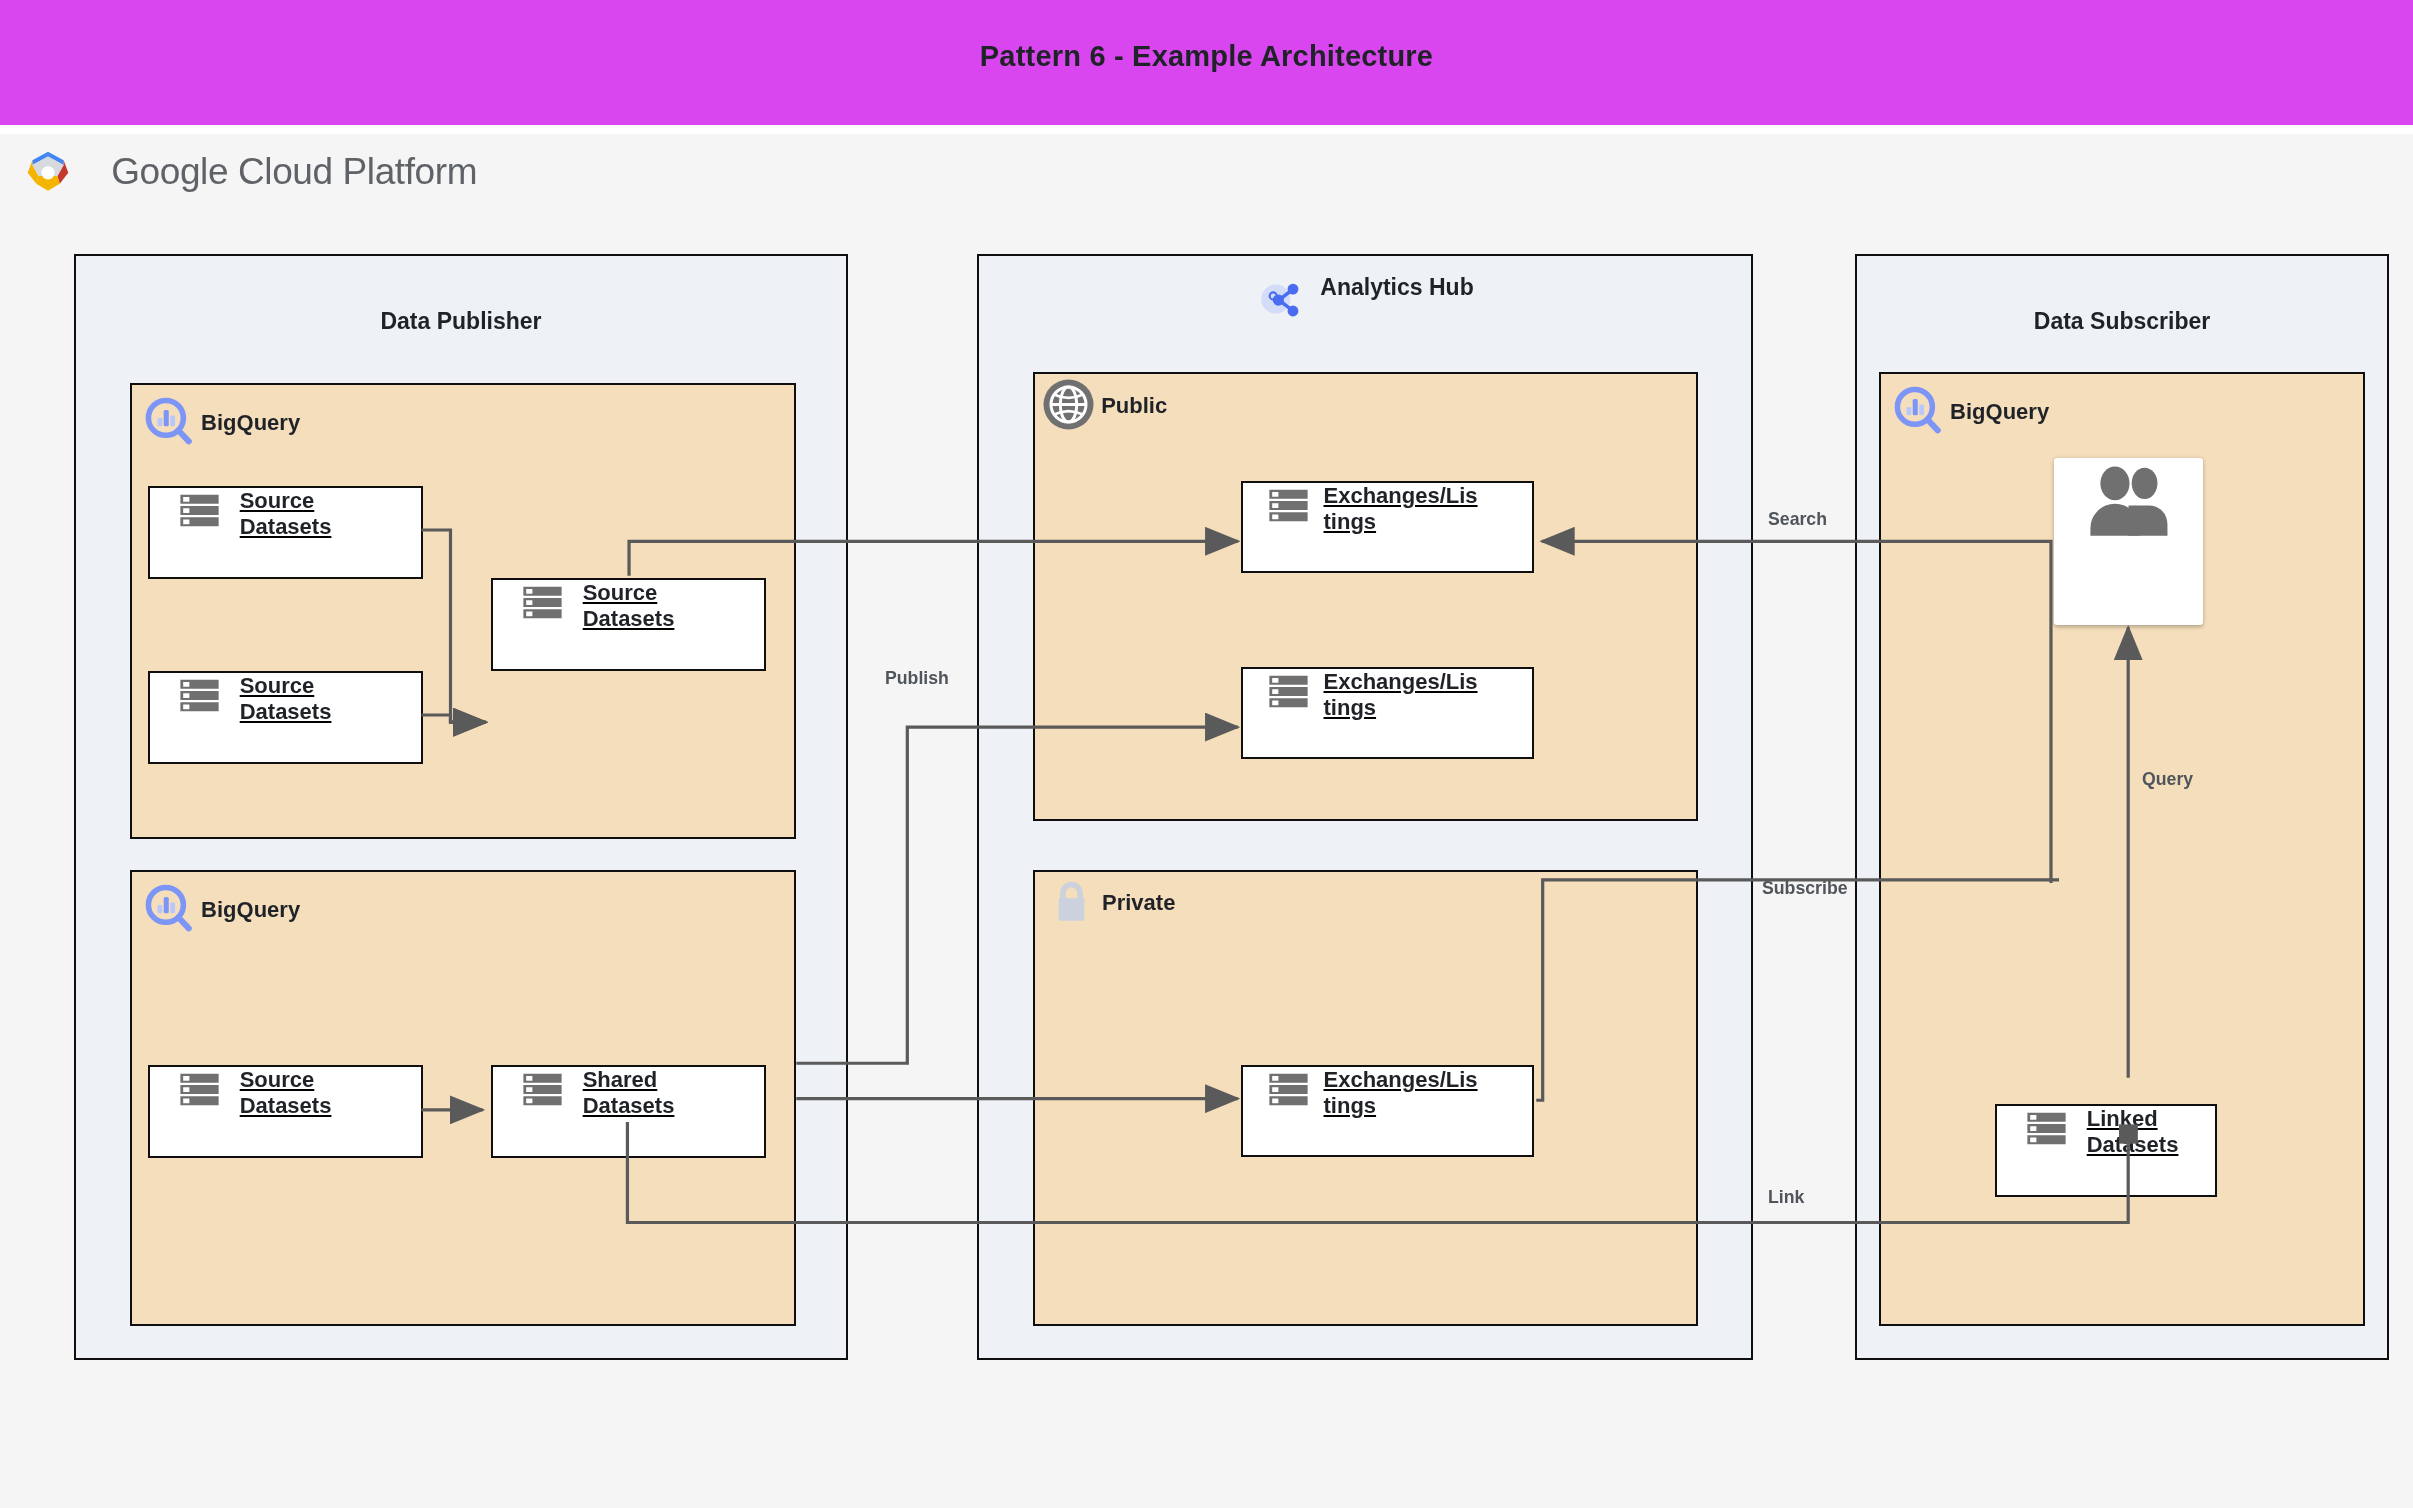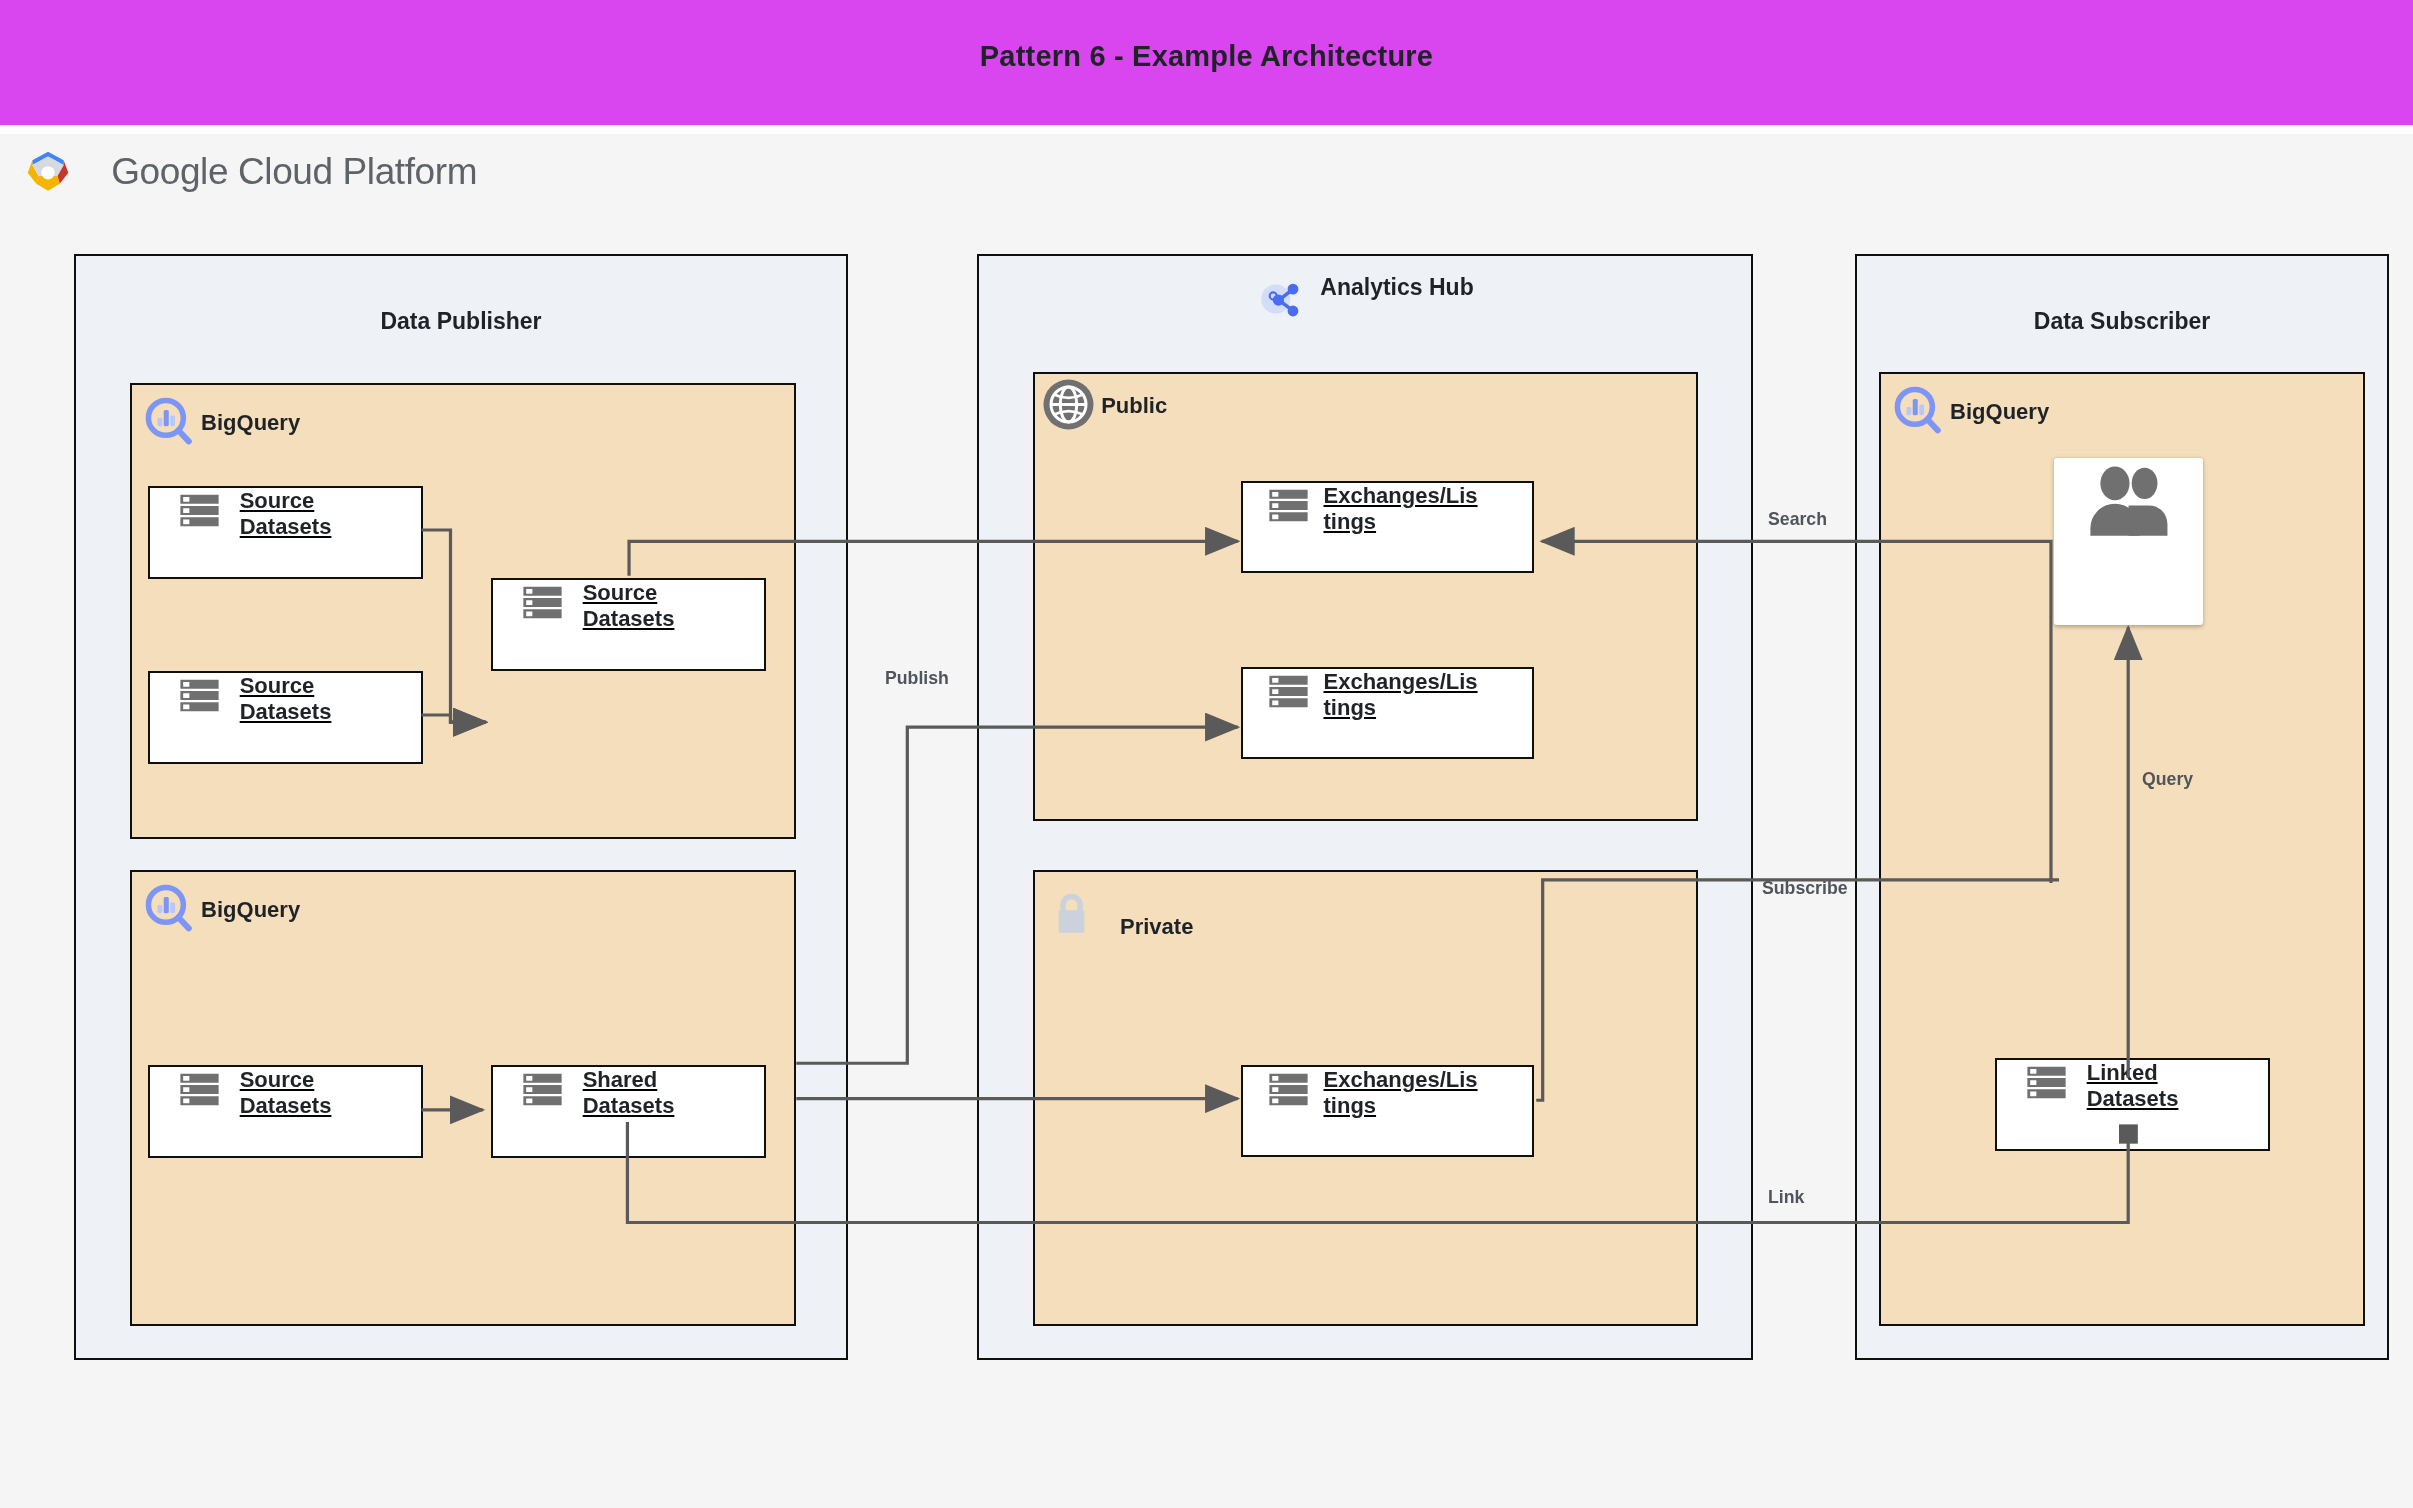--- a/index.html
+++ b/index.html
@@ -308,21 +308,21 @@
         </svg>
       </span>
       <span class="node-label" style="width:169px;">
         <span>Exchanges/Lis</span><br>
         <span>tings</span>
       </span>
     </div>
   </div>
 
   <div class="ygroup" style="left:1033px;top:870px;width:665px;height:456px;">
-    <div class="ygroup-head" style="left:13px;top:18px;gap:25px;align-items:flex-end;">
+    <div class="ygroup-head" style="left:13px;top:6px;gap:7px;">
       <span>
         <svg width="47" height="47" viewBox="0 0 40 44">
           <path d="M12,20 L12,14 a8,8 0 0 1 16,0 L28,20" fill="none" stroke="#ccd2dd" stroke-width="5.2"></path>
           <rect x="8" y="19" width="24" height="21" rx="1" fill="#ccd2dd"></rect>
         </svg>
       </span>
       <span class="lbl">Private</span>
     </div>
 
     <div class="node" style="left:206px;top:193px;width:293px;height:92px;">
@@ -361,21 +361,21 @@
       <span>
         <svg width="105" height="88" viewBox="0 0 62 48">
           <ellipse cx="23" cy="13" rx="8.6" ry="10" fill="#707070"></ellipse>
           <ellipse cx="40.5" cy="13" rx="7.6" ry="9.2" fill="#707070"></ellipse>
           <path d="M31,26 h12 a11,11 0 0 1 11,11 v7 h-23 z" fill="#707070"></path>
           <path d="M23,25 a14.5,14.5 0 0 1 14.5,14.5 v4.5 h-29 v-4.5 A14.5,14.5 0 0 1 23,25 z" fill="#707070"></path>
         </svg>
       </span>
     </div>
 
-    <div class="node" style="left:114px;top:684px;width:275px;height:93px;">
+    <div class="node" style="left:114px;top:730px;width:222px;height:93px;">
       <span class="ds-ico">
         <svg width="45" height="45" viewBox="0 0 40 40">
           <rect x="3" y="6" width="34" height="8" fill="#707070"></rect>
             <rect x="5.5" y="8" width="5.5" height="4.2" fill="#ffffff"></rect>
           <rect x="3" y="16" width="34" height="8" fill="#707070"></rect>
             <rect x="5.5" y="18" width="5.5" height="4.2" fill="#ffffff"></rect>
           <rect x="3" y="26" width="34" height="8" fill="#707070"></rect>
             <rect x="5.5" y="28" width="5.5" height="4.2" fill="#ffffff"></rect>
         </svg>
       </span>

